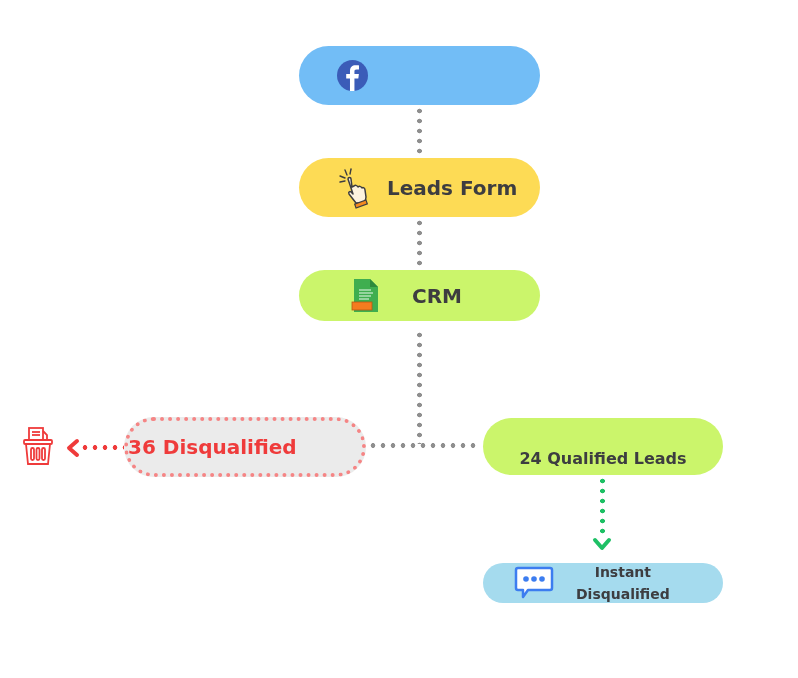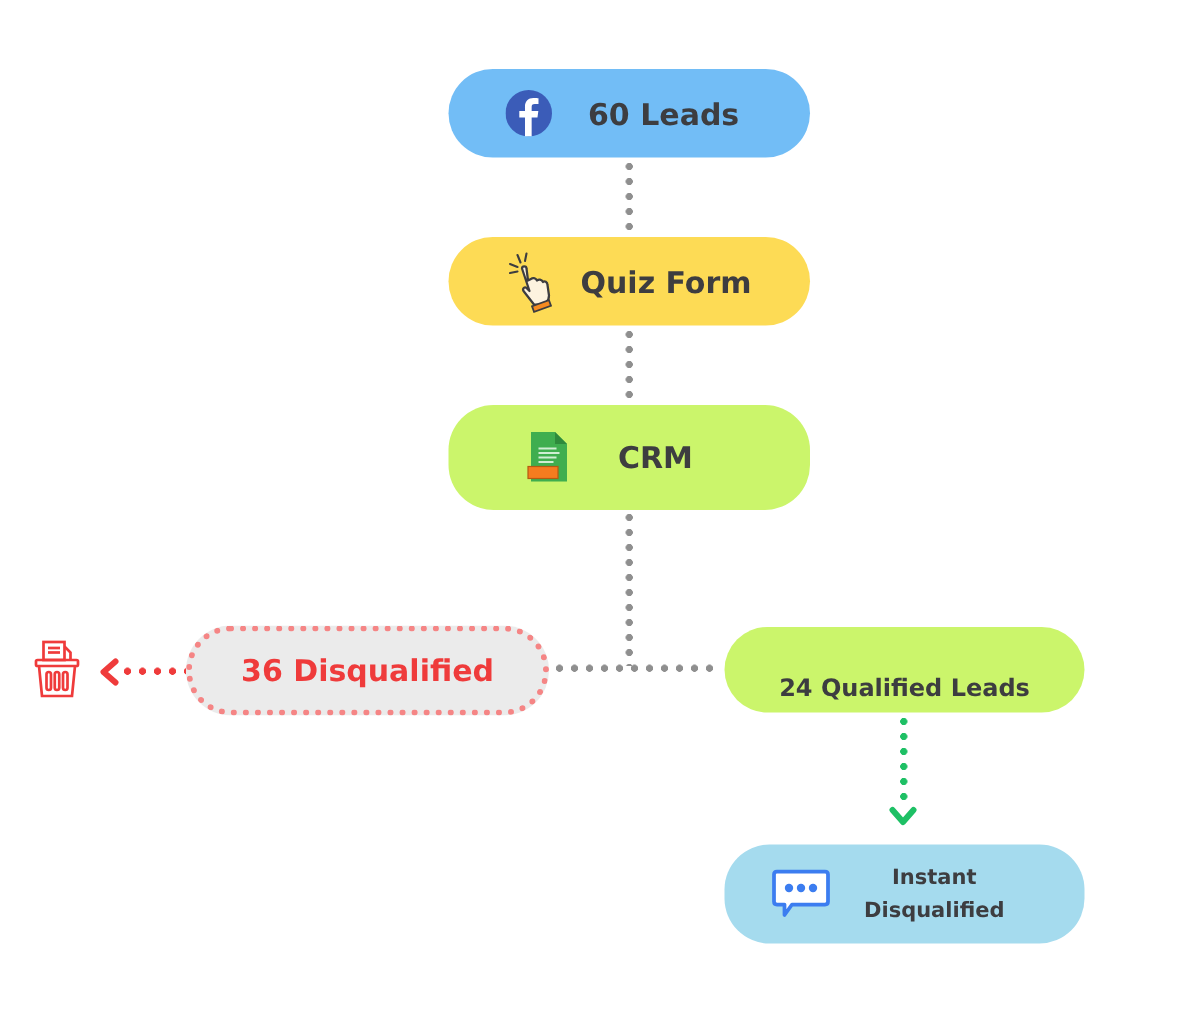--- a/index.html
+++ b/index.html
@@ -3,25 +3,25 @@
 <meta charset="utf-8">
 <style>
   html, body { margin: 0; padding: 0; background: #ffffff; }
   body { width: 798px; height: 678px; position: relative; overflow: hidden;
          font-family: "DejaVu Sans", sans-serif; }
   .node { position: absolute; border-radius: 30px; display: flex; align-items: center;
           font-weight: bold; color: #3d3d40; box-sizing: border-box; }
   .lbl { white-space: nowrap; }
   #n-leads { left: 299px; top: 46px; width: 241px; height: 59px; background: #72bdf6; }
   #n-quiz { left: 299px; top: 158px; width: 241px; height: 59px; background: #fddb55; }
-  #n-crm { left: 299px; top: 270px; width: 241px; height: 70px; background: #cbf56b; }
+  #n-crm { left: 299px; top: 270px; width: 241px; height: 51px; background: #cbf56b; }
   #n-dq { left: 124px; top: 417px; width: 242px; height: 60px; background: #ebebeb;
-          border: 4px dotted #f58585; color: #ef3b3b; justify-content: center; }
+          border: 4px dotted #f58585; color: #ef3b3b; }
   #n-q { left: 483px; top: 418px; width: 240px; height: 57px; background: #cbf56b; justify-content: center; }
-  #n-notif { left: 483px; top: 563px; width: 240px; height: 66px; background: #a5dbee; align-items: center; }
+  #n-notif { left: 483px; top: 563px; width: 240px; height: 40px; background: #a5dbee; align-items: center; }
   .dots { position: absolute; }
   .vdots-grey { width: 5px; background: radial-gradient(circle, #8f8f8f 2.2px, transparent 2.6px) 0 0 / 5px 10px repeat-y; }
   .hdots-grey { height: 5px; background: radial-gradient(circle, #8f8f8f 2.2px, transparent 2.6px) 0 0 / 10px 5px repeat-x; }
   .vdots-green { width: 5px; background: radial-gradient(circle, #1ec065 2.2px, transparent 2.6px) 0 0 / 5px 10px repeat-y; }
   .hdots-red { height: 5px; background: radial-gradient(circle, #ef3b3b 2.2px, transparent 2.6px) 0 0 / 10px 5px repeat-x; }
 </style>
 </head>
 <body>
 
 <div class="dots vdots-grey" style="left:417px; top:106px; height:52px;"></div>
@@ -49,35 +49,34 @@
     <rect x="14.5" y="22" width="3" height="12" rx="1.5"></rect>
     <rect x="20" y="22" width="3" height="12" rx="1.5"></rect>
   </g>
 </svg>
 
 <div class="node" id="n-leads">
   <svg style="margin-left:38px;" width="31" height="31" viewBox="0 0 32 32">
     <circle cx="16" cy="16" r="16" fill="#3b5cb8"></circle>
     <path d="M18 32 V19 H22 L22.6 14.5 H18 V11.8 C18 10.5 18.4 9.7 20.2 9.7 H22.7 V5.7 C22.2 5.6 20.8 5.5 19.2 5.5 C15.7 5.5 13.4 7.6 13.4 11.4 V14.5 H9.5 V19 H13.4 V32 Z" fill="#ffffff"></path>
   </svg>
-  <span class="lbl" style="margin-left:24px; font-size:20px;">60 Leads</span>
 </div>
 
 <div class="node" id="n-quiz">
   <svg style="margin-left:38px;" width="42" height="42" viewBox="0 0 42 42">
     <g stroke="#3d3d40" stroke-width="1.4" stroke-linecap="round">
       <line x1="8" y1="3" x2="10" y2="8"></line>
         <line x1="3" y1="9" x2="8" y2="11"></line>
       <line x1="14" y1="2" x2="13" y2="7"></line>
         <line x1="3" y1="15" x2="8" y2="14"></line>
     </g>
     <path d="M11 12 C11 10 14 10 14 12 L15 20 L17 19 C18 18 20 18 21 20 C22 19 24 19 25 21 C26 20 28 21 28 23 L29 30 C29 34 26 36 23 36 L19 36 L12 27 C11 25 13 24 14 25 L16 27 Z" fill="#fdf3df" stroke="#3d3d40" stroke-width="1.5" stroke-linejoin="round"></path>
     <rect x="18" y="35" width="12" height="4" transform="rotate(-20 24 37)" fill="#f58a1f" stroke="#3d3d40" stroke-width="1.2"></rect>
   </svg>
-  <span class="lbl" style="margin-left:8px; font-size:20px;">Quiz Form</span>
+  <span class="lbl" style="margin-left:8px; font-size:20px;">Leads Form</span>
 </div>
 
 <div class="node" id="n-crm">
   <svg style="margin-left:52px;" width="30" height="36" viewBox="0 0 30 36">
     <path d="M3 1 H19 L27 9 V34 H3 Z" fill="#3fae4f"></path>
     <path d="M19 1 V9 H27 Z" fill="#2e8a3c"></path>
     <g stroke="#cfeed3" stroke-width="1.2">
         <line x1="8" y1="12" x2="20" y2="12"></line>
         <line x1="8" y1="15" x2="22" y2="15"></line>
         <line x1="8" y1="18" x2="20" y2="18"></line>

